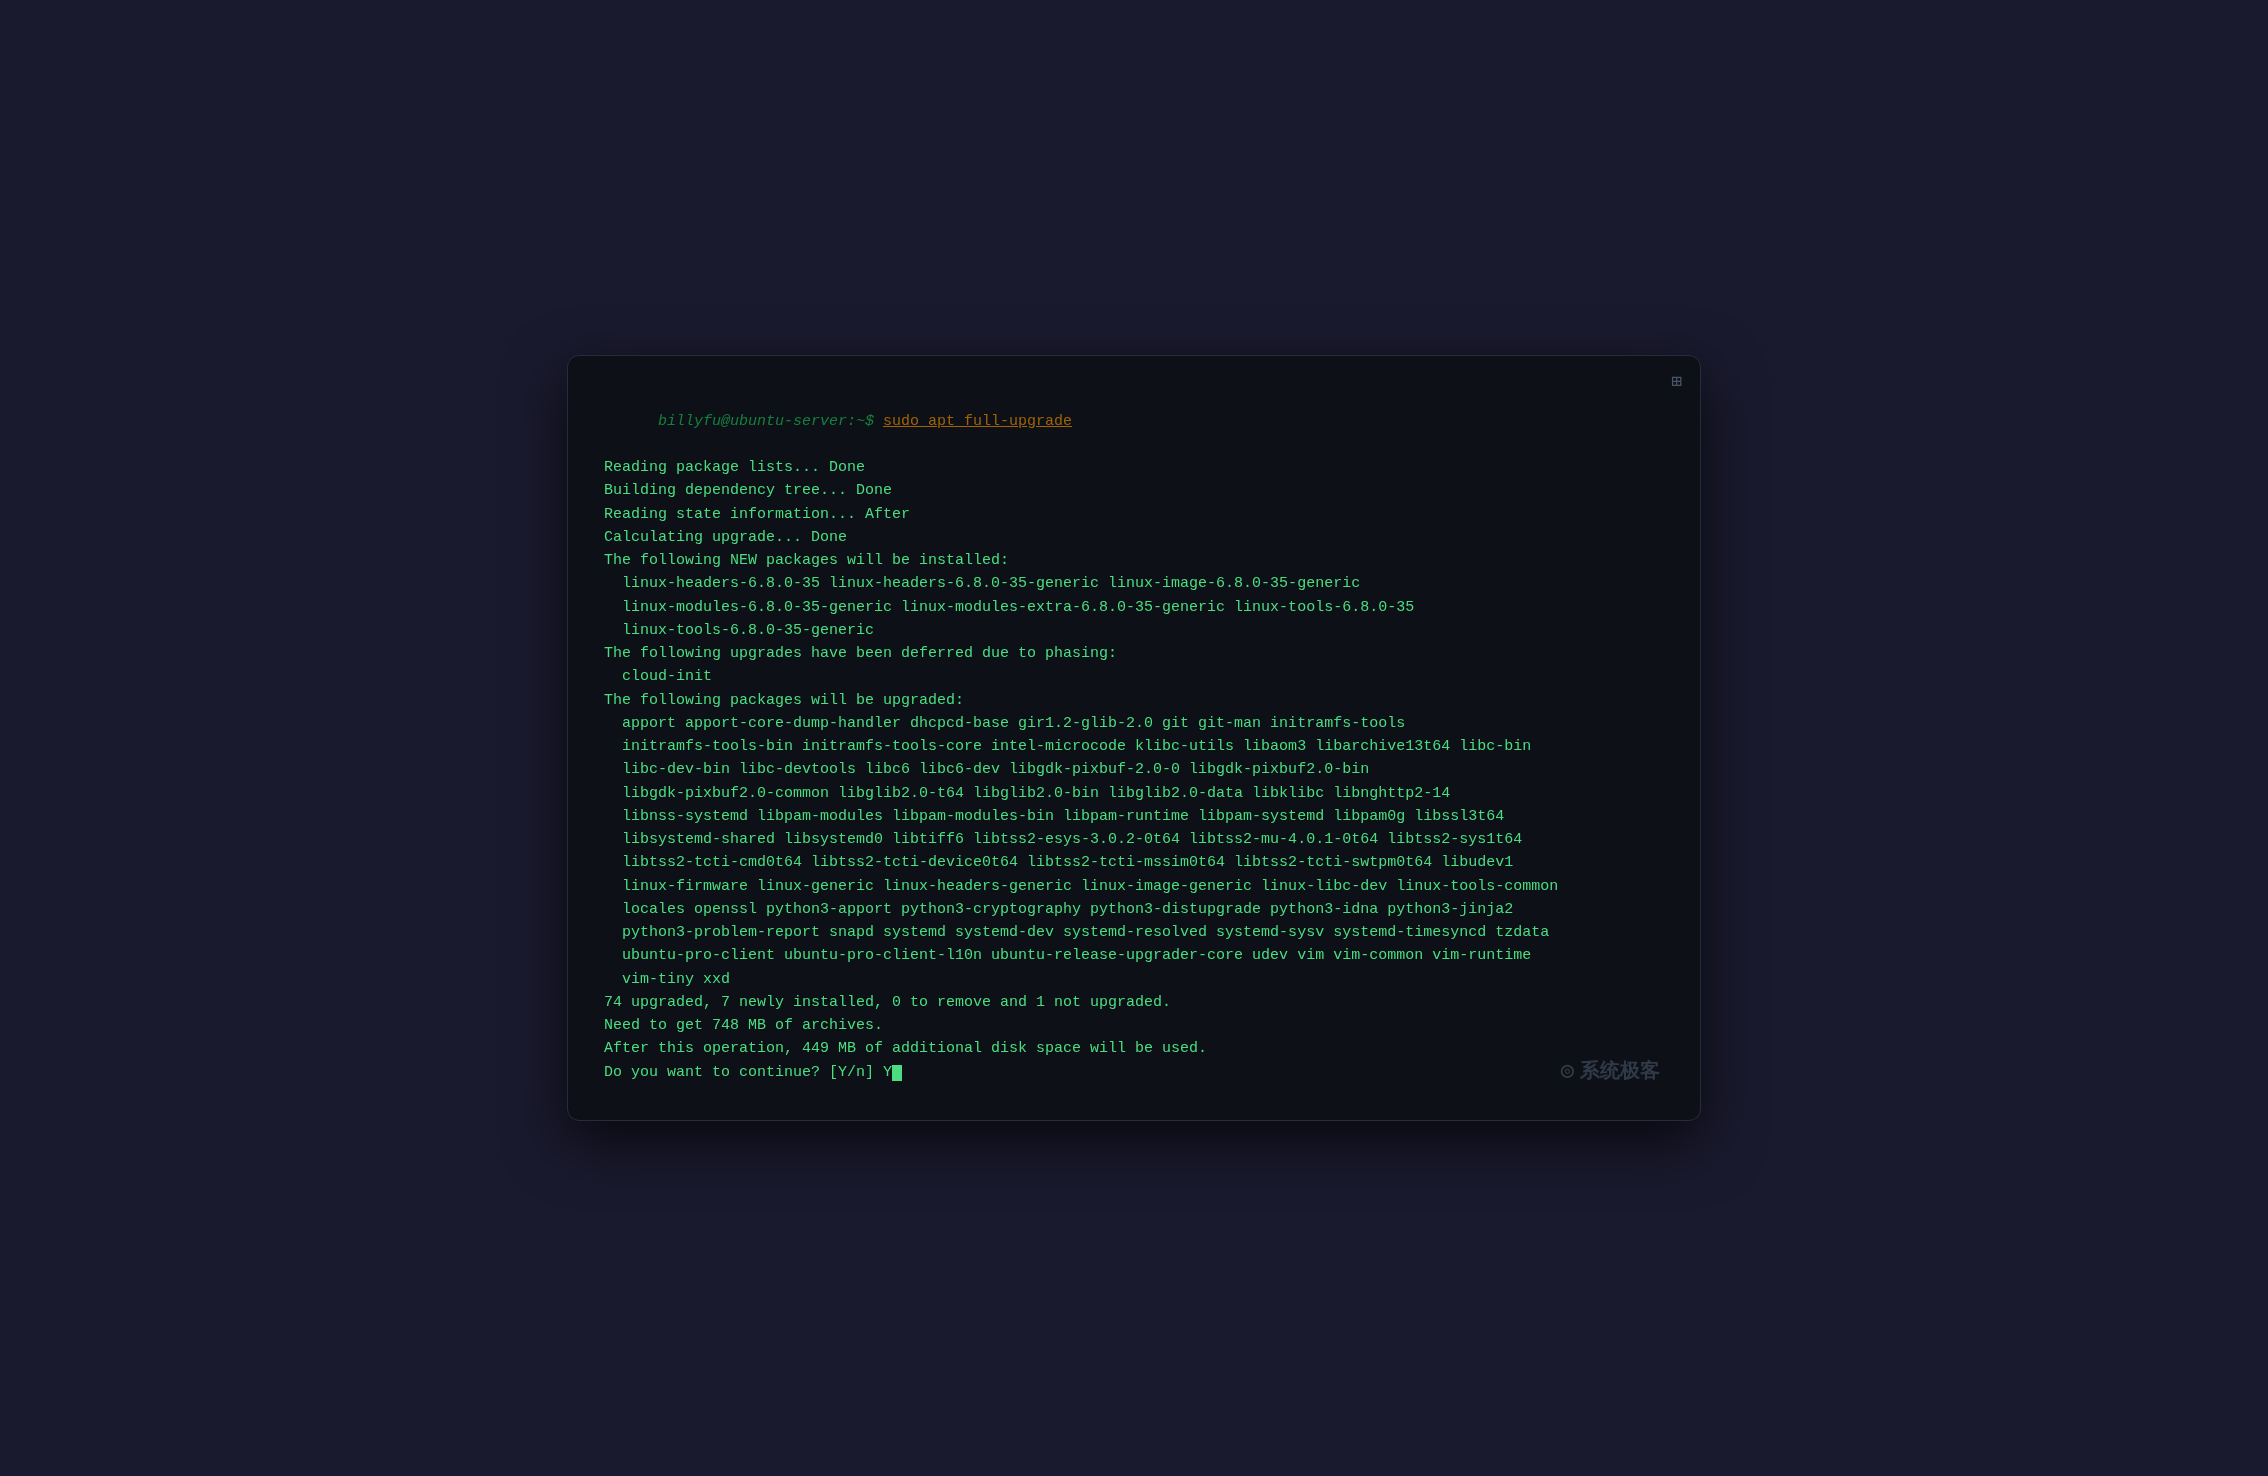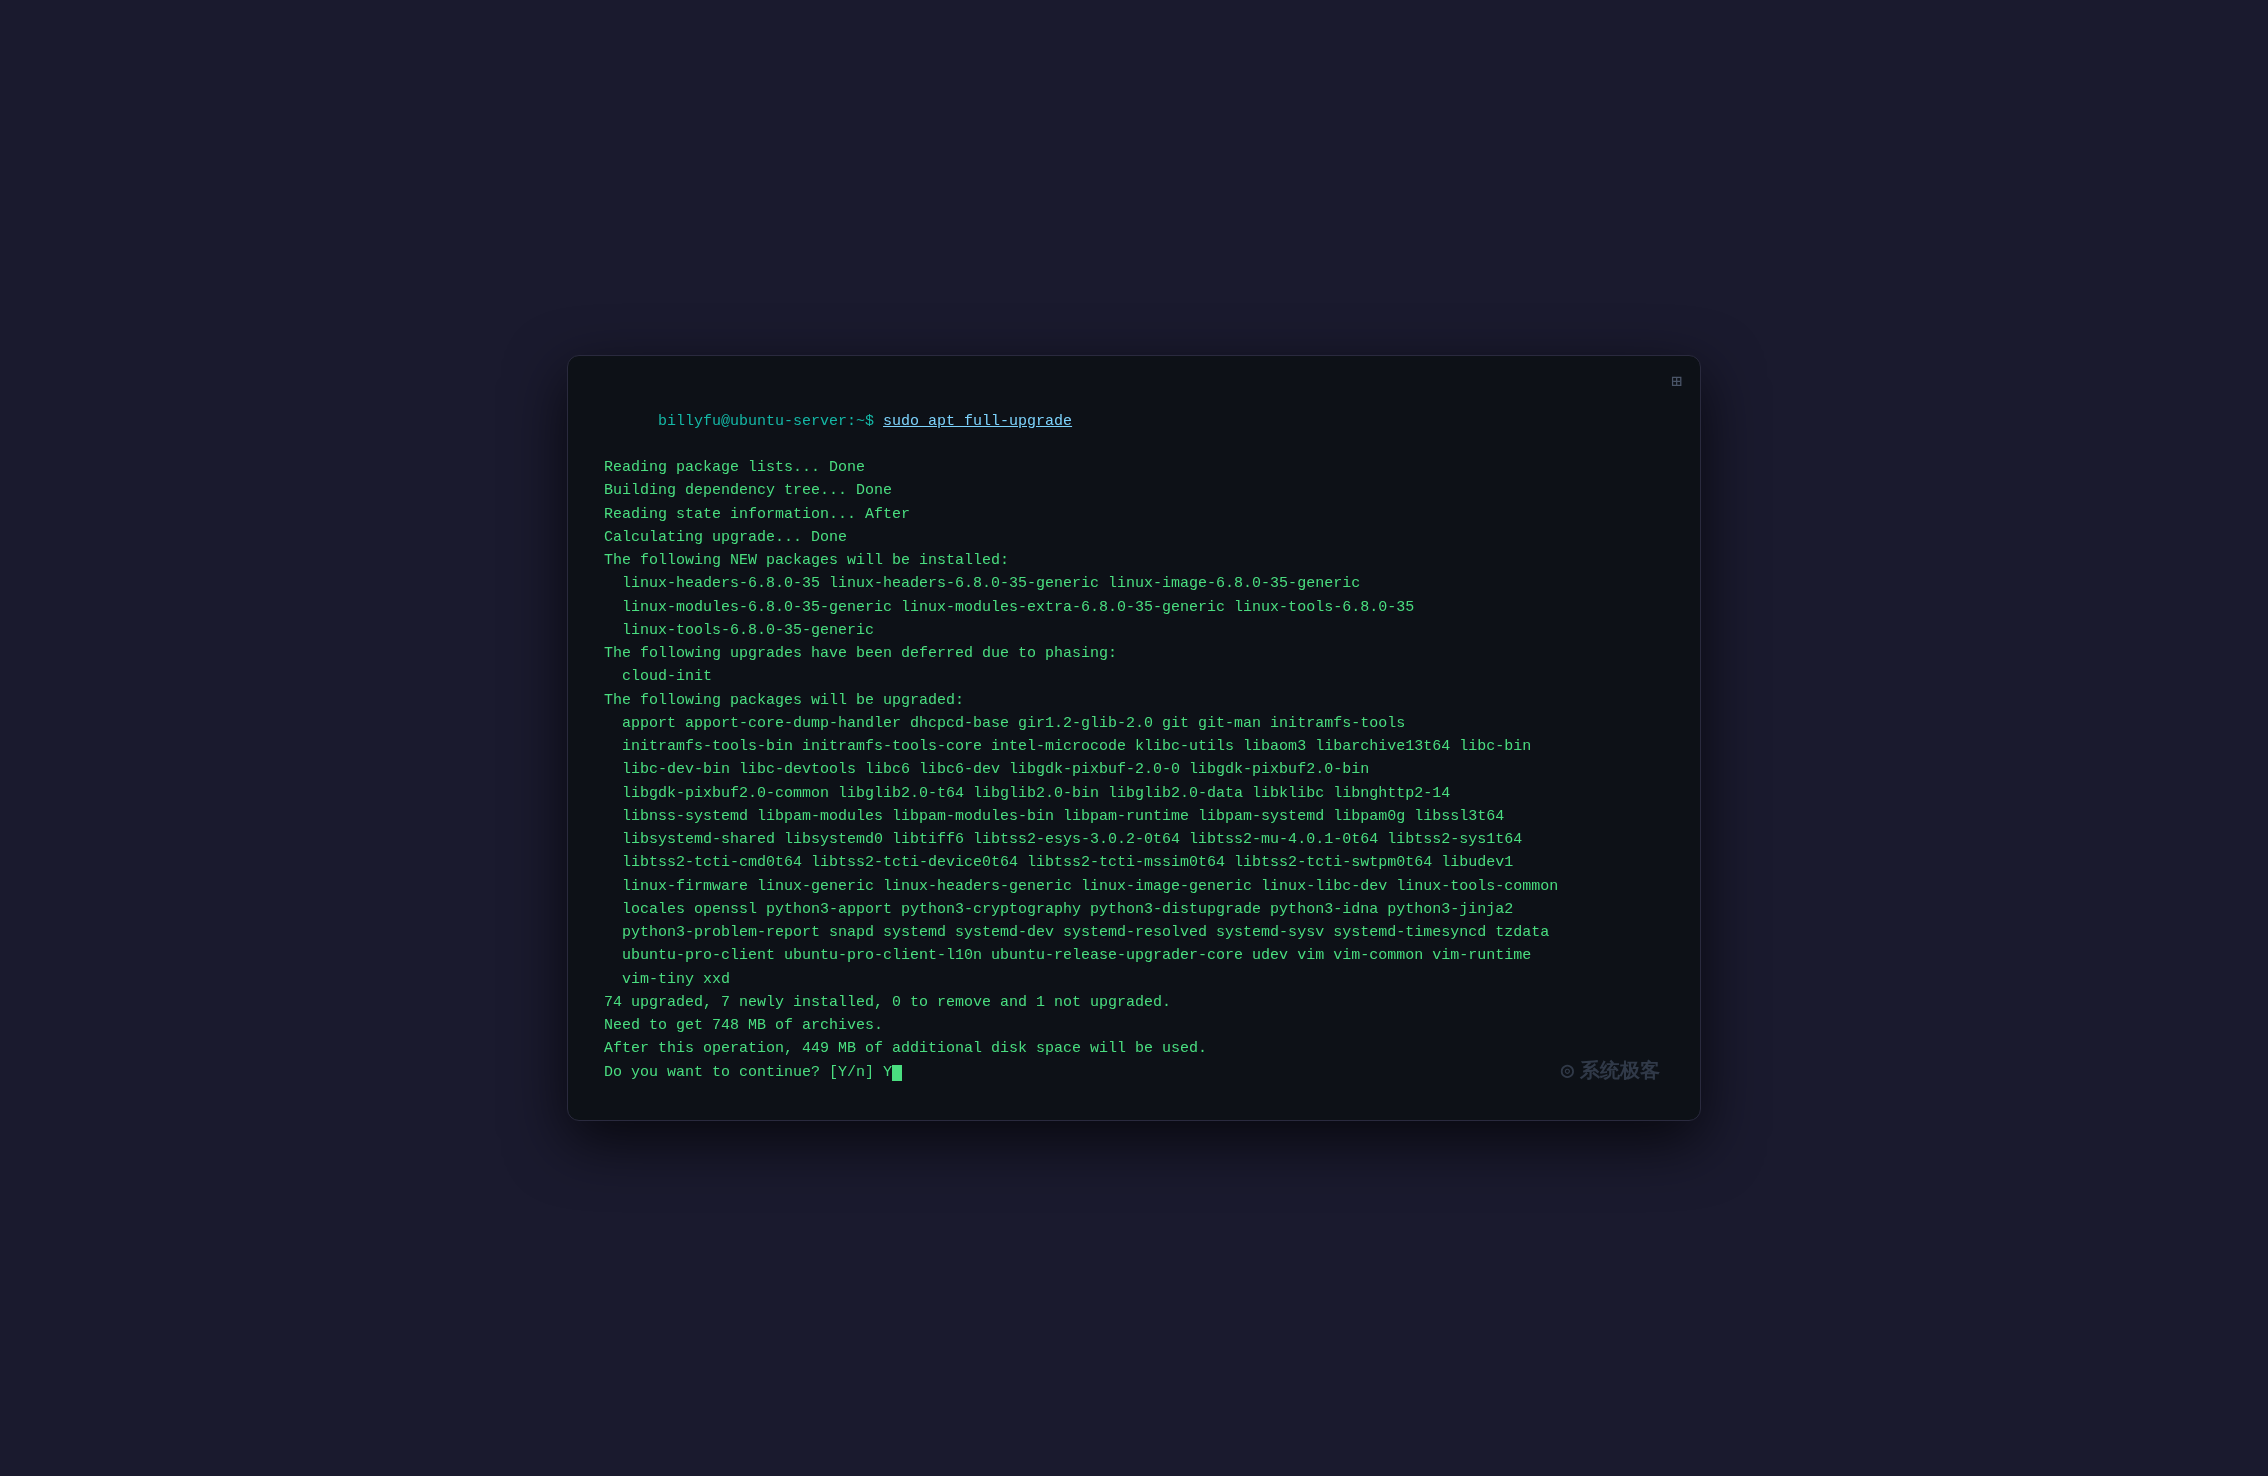--- a/index.html
+++ b/index.html
@@ -43,25 +43,26 @@
       cursor: pointer;
     }
 
     .terminal-content {
       font-size: 15px;
       line-height: 1.55;
       color: #4ade80;
     }
 
     .prompt-user {
-      color: #14b8a6;
+      color: #15803d;
+      font-style: italic;
     }
 
     .prompt-command {
-      color: #7dd3fc;
+      color: #a16207;
       text-decoration: underline;
     }
 
     .line {
       white-space: pre-wrap;
       word-break: break-all;
     }
 
     .watermark {
       position: absolute;

